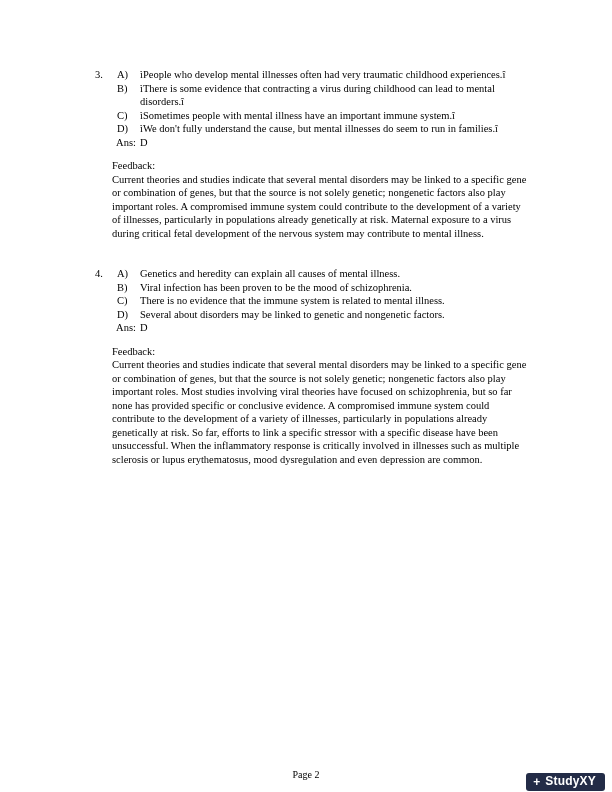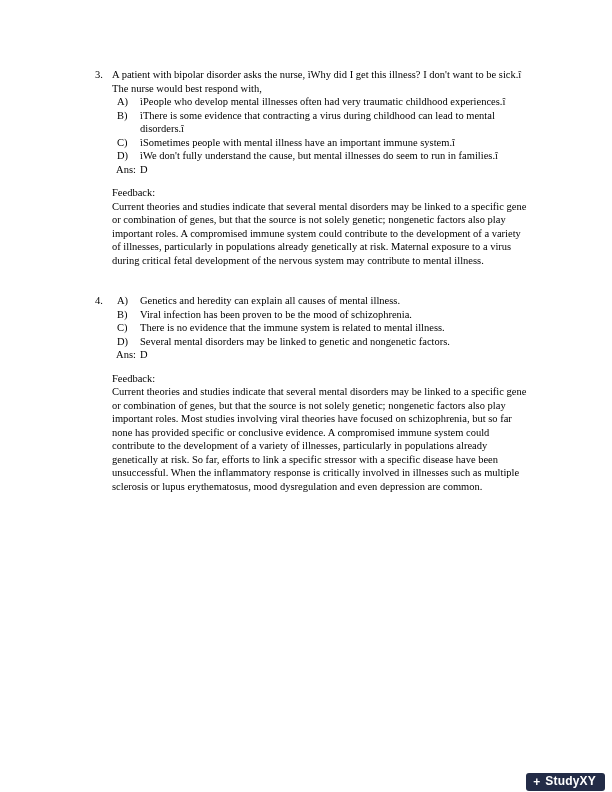--- a/index.html
+++ b/index.html
@@ -83,21 +83,20 @@
   }
 </style>
 </head>
 <body>
 
 <div class="page">
   <div class="content">
 
     <section class="question">
       <span class="qnum">3.</span>
-      <div class="qstem">A patient with bipolar disorder asks the nurse, ìWhy did I get this illness? I don't want to be sick.î The nurse would best respond with,</div>
       <div class="option">
         <span class="opt-letter">A)</span>
         <span class="opt-text cont-deep">ìPeople who develop mental illnesses often had very traumatic childhood experiences.î</span>
       </div>
       <div class="option">
         <span class="opt-letter">B)</span>
         <span class="opt-text">ìThere is some evidence that contracting a virus during childhood can lead to mental disorders.î</span>
       </div>
       <div class="option">
         <span class="opt-letter">C)</span>
@@ -124,30 +123,31 @@
       <div class="option">
         <span class="opt-letter">B)</span>
         <span class="opt-text">Viral infection has been proven to be the mood of schizophrenia.</span>
       </div>
       <div class="option">
         <span class="opt-letter">C)</span>
         <span class="opt-text">There is no evidence that the immune system is related to mental illness.</span>
       </div>
       <div class="option">
         <span class="opt-letter">D)</span>
-        <span class="opt-text">Several mental disorders may be linked to genetic and nongenetic factors.</span>
+        <span class="opt-text">Several about disorders may be linked to genetic and nongenetic factors.</span>
       </div>
       <div class="ans-row">
         <span class="ans-label">Ans:</span>
         <span class="ans-value">D</span>
       </div>
       <div class="feedback-label">Feedback:</div>
       <div class="feedback-text">Current theories and studies indicate that several mental disorders may be linked to a specific gene or combination of genes, but that the source is not solely genetic; nongenetic factors also play important roles. Most studies involving viral theories have focused on schizophrenia, but so far none has provided specific or conclusive evidence. A compromised immune system could contribute to the development of a variety of illnesses, particularly in populations already genetically at risk. So far, efforts to link a specific stressor with a specific disease have been unsuccessful. When the inflammatory response is critically involved in illnesses such as multiple sclerosis or lupus erythematosus, mood dysregulation and even depression are common.</div>
     </section>
 
   </div>
 
+  <div class="footer">Page 2</div>
 
   <div class="badge" id="studyxy-badge" style="background: rgb(35, 44, 71); color: rgb(255, 255, 255);">
     <span class="plus">+</span>
     <span class="brand">StudyXY</span>
   </div>
 </div>
 
 </body></html>

